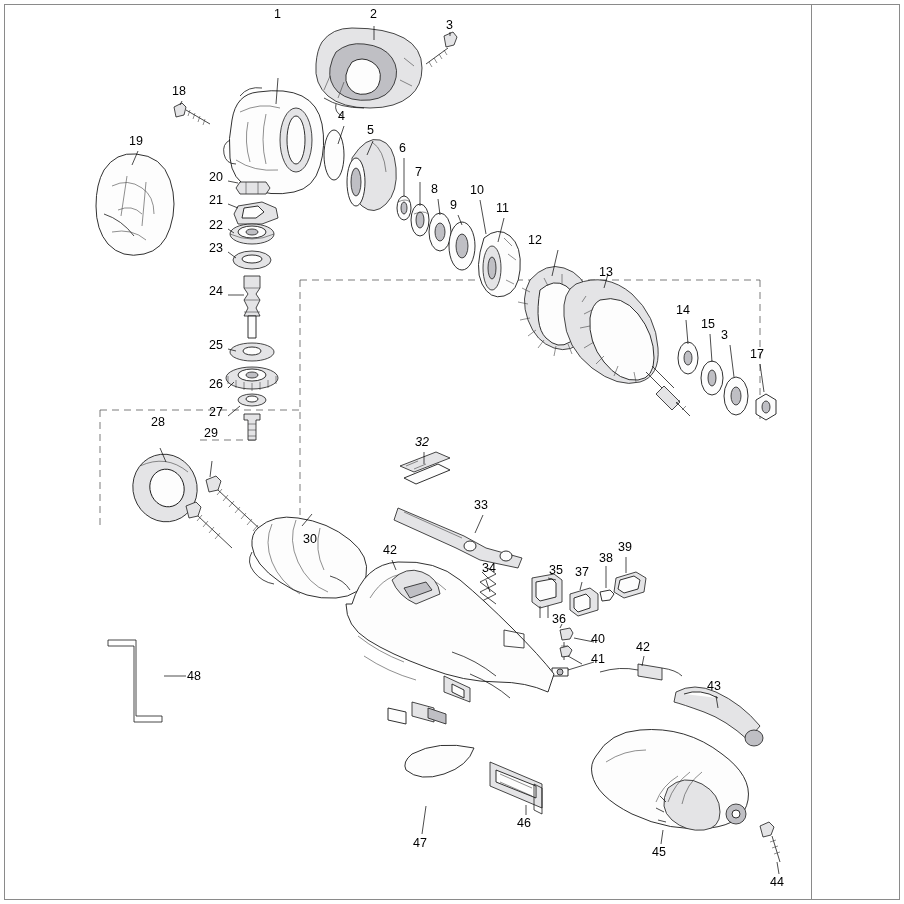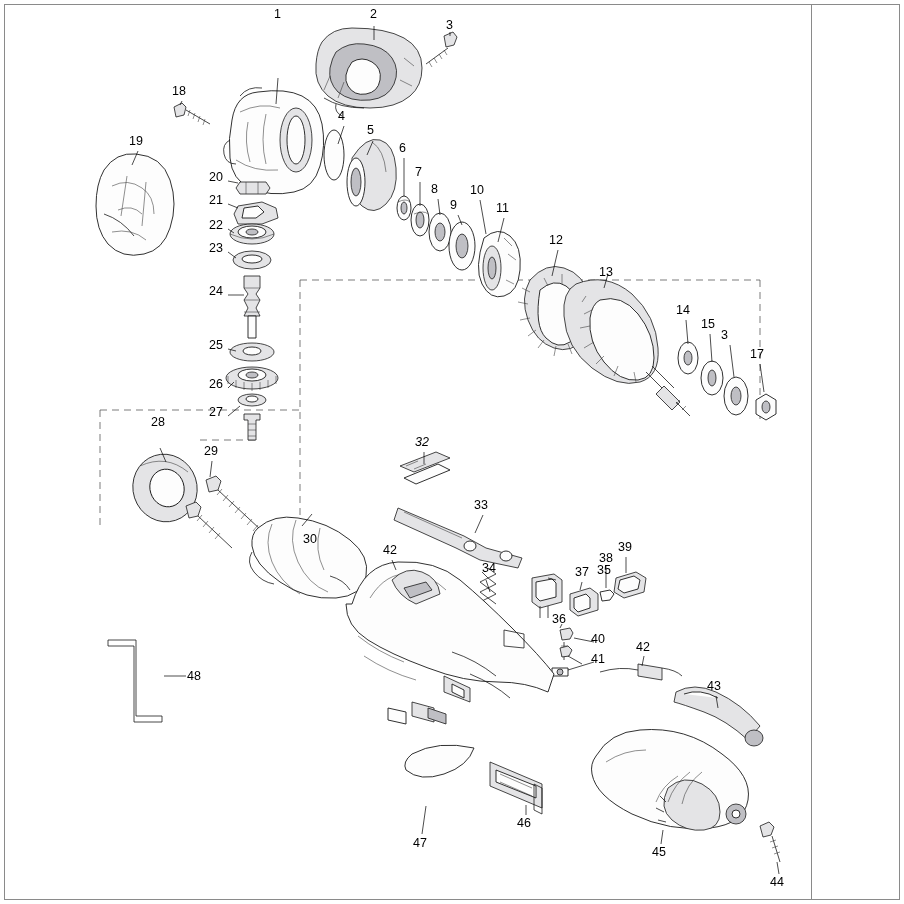--- a/index.html
+++ b/index.html
@@ -417,44 +417,44 @@
     <div class="callout" style="left:370px; top:8px;">2</div>
     <div class="callout" style="left:446px; top:19px;">3</div>
     <div class="callout" style="left:338px; top:110px;">4</div>
     <div class="callout" style="left:367px; top:124px;">5</div>
     <div class="callout" style="left:399px; top:142px;">6</div>
     <div class="callout" style="left:415px; top:166px;">7</div>
     <div class="callout" style="left:431px; top:183px;">8</div>
     <div class="callout" style="left:450px; top:199px;">9</div>
     <div class="callout" style="left:470px; top:184px;">10</div>
     <div class="callout" style="left:496px; top:202px;">11</div>
-    <div class="callout" style="left:549px; top:234px;">12</div>
+    <div class="callout" style="left:528px; top:234px;">12</div>
     <div class="callout" style="left:599px; top:266px;">13</div>
     <div class="callout" style="left:676px; top:304px;">14</div>
     <div class="callout" style="left:701px; top:318px;">15</div>
     <div class="callout" style="left:721px; top:329px;">3</div>
     <div class="callout" style="left:750px; top:348px;">17</div>
     <div class="callout" style="left:172px; top:85px;">18</div>
     <div class="callout" style="left:129px; top:135px;">19</div>
     <div class="callout" style="left:209px; top:171px;">20</div>
     <div class="callout" style="left:209px; top:194px;">21</div>
     <div class="callout" style="left:209px; top:219px;">22</div>
     <div class="callout" style="left:209px; top:242px;">23</div>
     <div class="callout" style="left:209px; top:285px;">24</div>
     <div class="callout" style="left:209px; top:339px;">25</div>
     <div class="callout" style="left:209px; top:378px;">26</div>
     <div class="callout" style="left:209px; top:406px;">27</div>
     <div class="callout" style="left:151px; top:416px;">28</div>
-    <div class="callout" style="left:204px; top:445px;">29</div>
+    <div class="callout" style="left:204px; top:427px;">29</div>
     <div class="callout" style="left:303px; top:498px;margin-top:35px;">30</div>
     <div class="callout" style="left:383px; top:544px;">42</div>
     <div class="callout" style="left:415px; top:436px;font-style:italic;">32</div>
     <div class="callout" style="left:474px; top:499px;">33</div>
     <div class="callout" style="left:482px; top:562px;">34</div>
-    <div class="callout" style="left:549px; top:564px;margin-left:48px;">35</div>
+    <div class="callout" style="left:549px; top:564px;">35</div>
     <div class="callout" style="left:552px; top:613px;">36</div>
     <div class="callout" style="left:575px; top:566px;">37</div>
     <div class="callout" style="left:599px; top:552px;">38</div>
     <div class="callout" style="left:618px; top:541px;">39</div>
     <div class="callout" style="left:591px; top:633px;">40</div>
     <div class="callout" style="left:591px; top:653px;">41</div>
     <div class="callout" style="left:636px; top:641px;">42</div>
     <div class="callout" style="left:707px; top:680px;">43</div>
     <div class="callout" style="left:770px; top:876px;">44</div>
     <div class="callout" style="left:652px; top:846px;">45</div>

